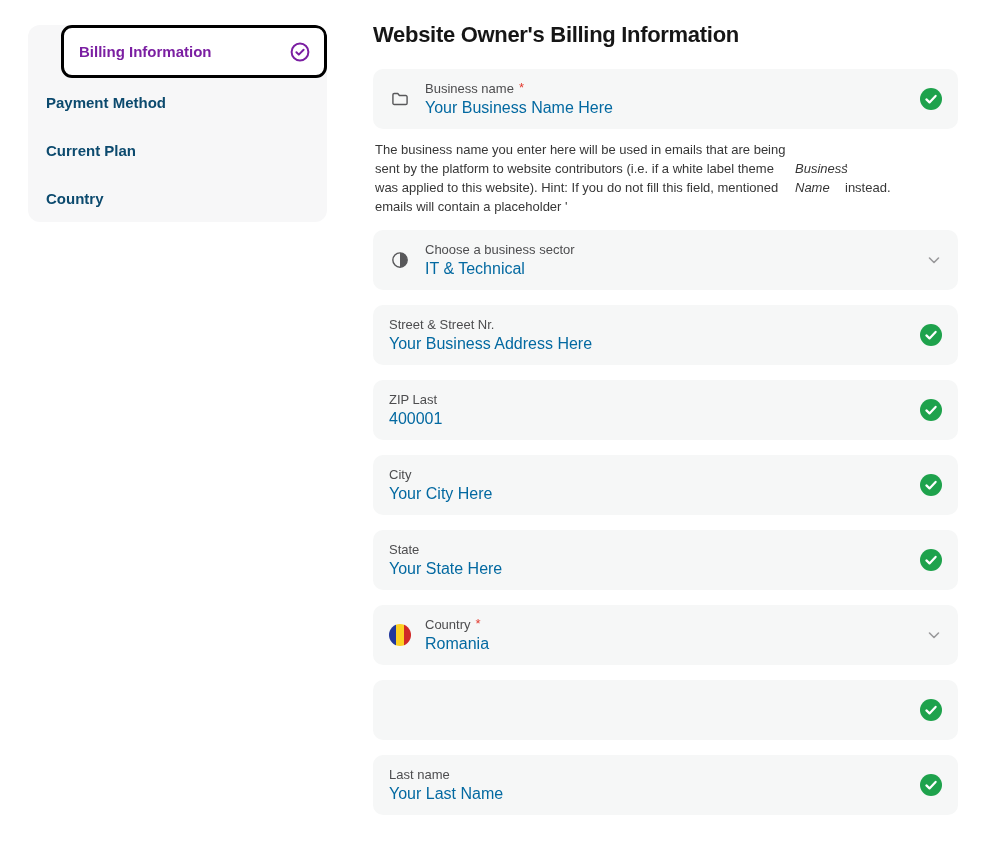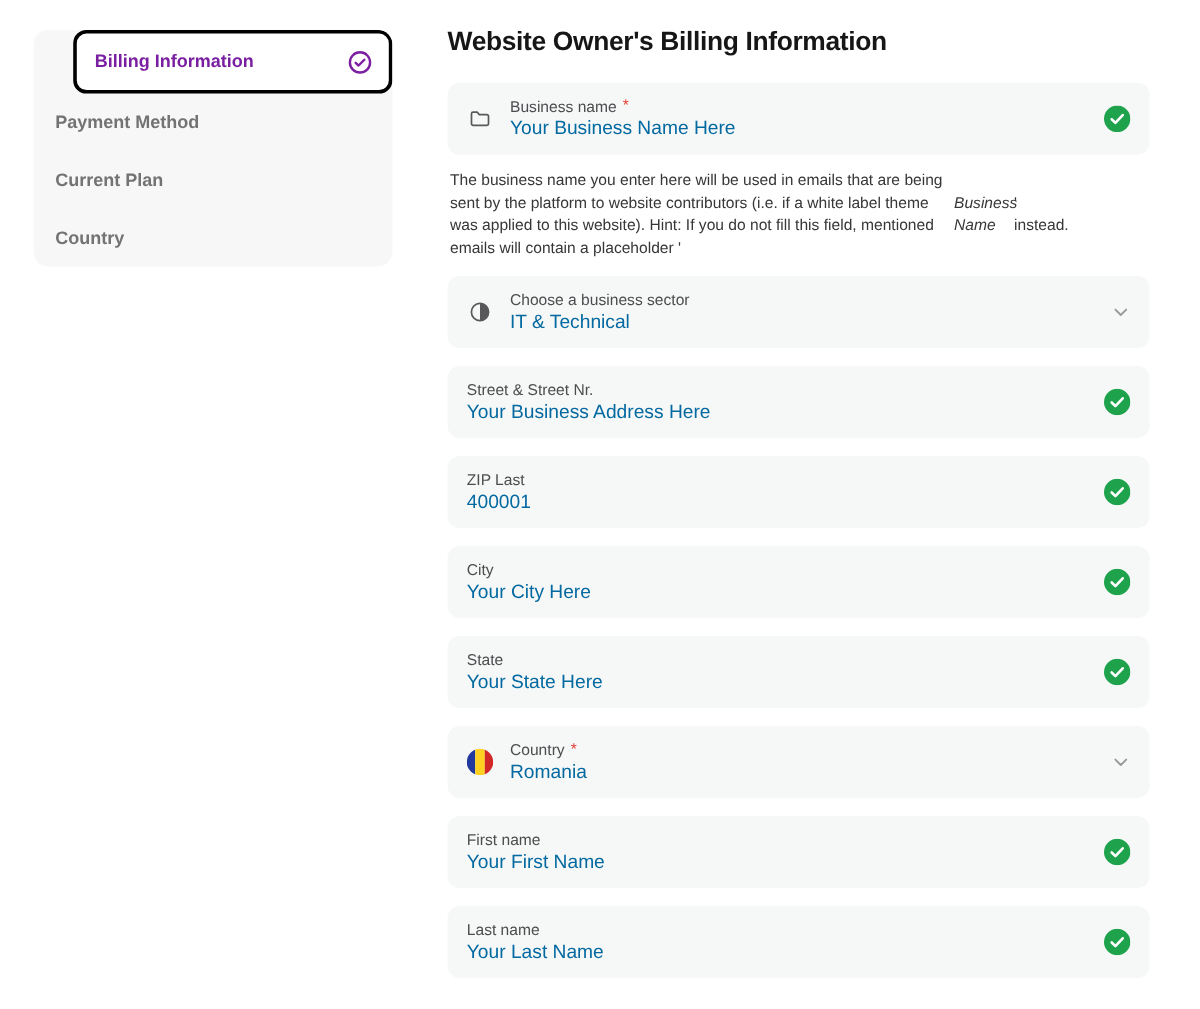--- a/index.html
+++ b/index.html
@@ -13,21 +13,21 @@
   .page { position: relative; width: 1000px; height: 841px; overflow: hidden; }
 
   
   .sidebar {
     position: absolute; left: 28px; top: 25px; width: 299px;
     background: #f7f7f8; border-radius: 12px; overflow: hidden;
   }
   .side-item {
     height: 48px; display: flex; align-items: center;
     padding: 0 16px 0 18px;
-    font-size: 15px; font-weight: 700; color: #737373;
+    font-size: 15px; font-weight: 700; color: #0c4a6e;
     cursor: pointer;
   }
   .side-item.selected {
     height: 53px; background: #ffffff;
     border: 3px solid #000000; border-radius: 11px;
     color: #7b1fa2; justify-content: space-between;
     padding: 0 14px 0 15px;
     margin-left: 33px;
   }
   .side-check { display: flex; align-items: center; }
@@ -230,26 +230,20 @@
         <div class="fvalue">Romania</div>
       </div>
       <span class="right-adorn">
         <svg width="16" height="16" viewBox="0 0 16 16" fill="none" stroke="#99999b" stroke-width="1.6" stroke-linecap="round" stroke-linejoin="round">
           <path d="M3.5 6 L8 10.5 L12.5 6"></path>
         </svg>
       </span>
     </div>
 
     <div class="field">
-      <div class="ftext">
-        <div class="flabel">
-            <span>First name</span>
-          </div>
-        <div class="fvalue">Your First Name</div>
-      </div>
       <span class="right-adorn">
         <svg width="22" height="22" viewBox="0 0 22 22">
           <circle cx="11" cy="11" r="11" fill="#1ea24c"></circle>
           <path d="M6.4 11.4 L9.5 14.4 L15.6 7.9" fill="none" stroke="#ffffff" stroke-width="2.2" stroke-linecap="round" stroke-linejoin="round"></path>
         </svg>
       </span>
     </div>
 
     <div class="field">
       <div class="ftext">

